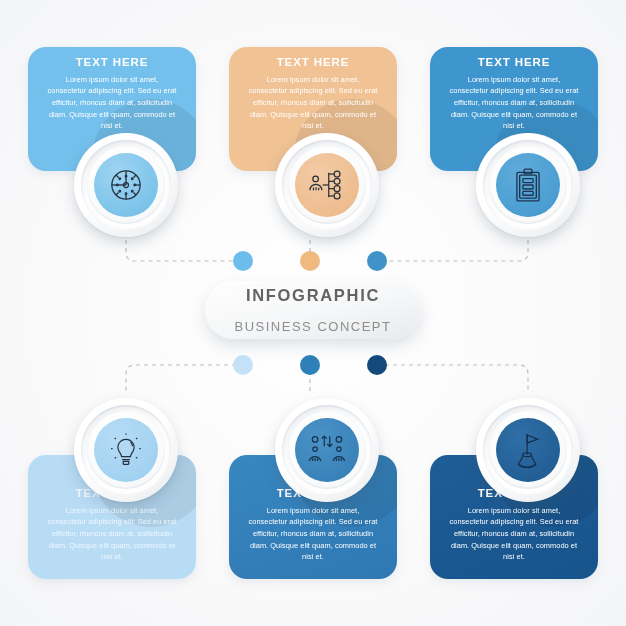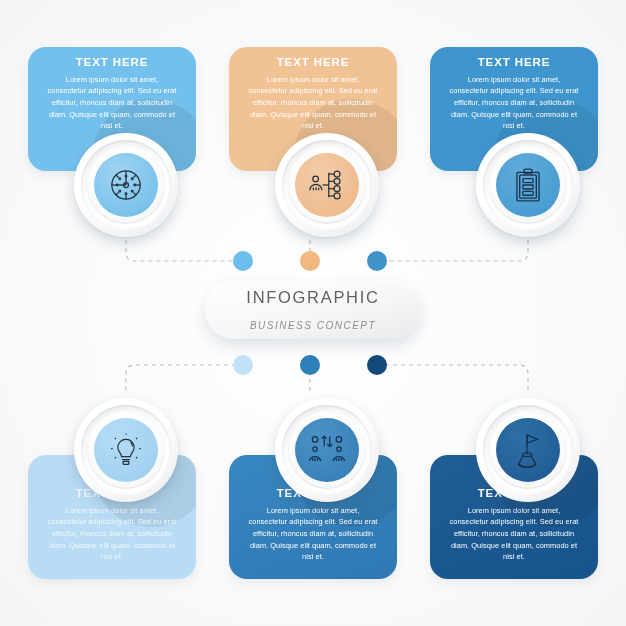--- a/index.html
+++ b/index.html
@@ -101,24 +101,24 @@
 
   
   #center-pill{
     position:absolute;left:205px;top:281px;width:216px;height:58px;
     border-radius:29px;
     background:linear-gradient(168deg,#fefefe 0%,#f6f7f8 52%,#e9eaec 100%);
     box-shadow:0 7px 15px rgba(80,100,120,.18), inset 0 1px 2px rgba(255,255,255,.9);
     display:flex;flex-direction:column;align-items:center;justify-content:center;
   }
   #center-pill .pill-title{
-    font-size:16.5px;letter-spacing:1.7px;color:#636363;font-weight:400;line-height:1;
+    font-size:16.5px;letter-spacing:1.7px;color:#636363;font-weight:700;line-height:1;
   }
   #center-pill .pill-sub{
-    font-size:10px;letter-spacing:1.5px;color:#8e8e8e;margin-top:16px;line-height:1;font-style:italic;
+    font-size:13px;letter-spacing:1.5px;color:#8e8e8e;margin-top:16px;line-height:1;
   }
 
   
   #wires{position:absolute;left:0;top:0;width:626px;height:626px;pointer-events:none;}
 
   .node{
     position:absolute;width:20px;height:20px;border-radius:50%;
   }
   #node1{left:233px;top:251px;background:#6cbdeb;}
   #node2{left:300px;top:251px;background:#efb97f;}

